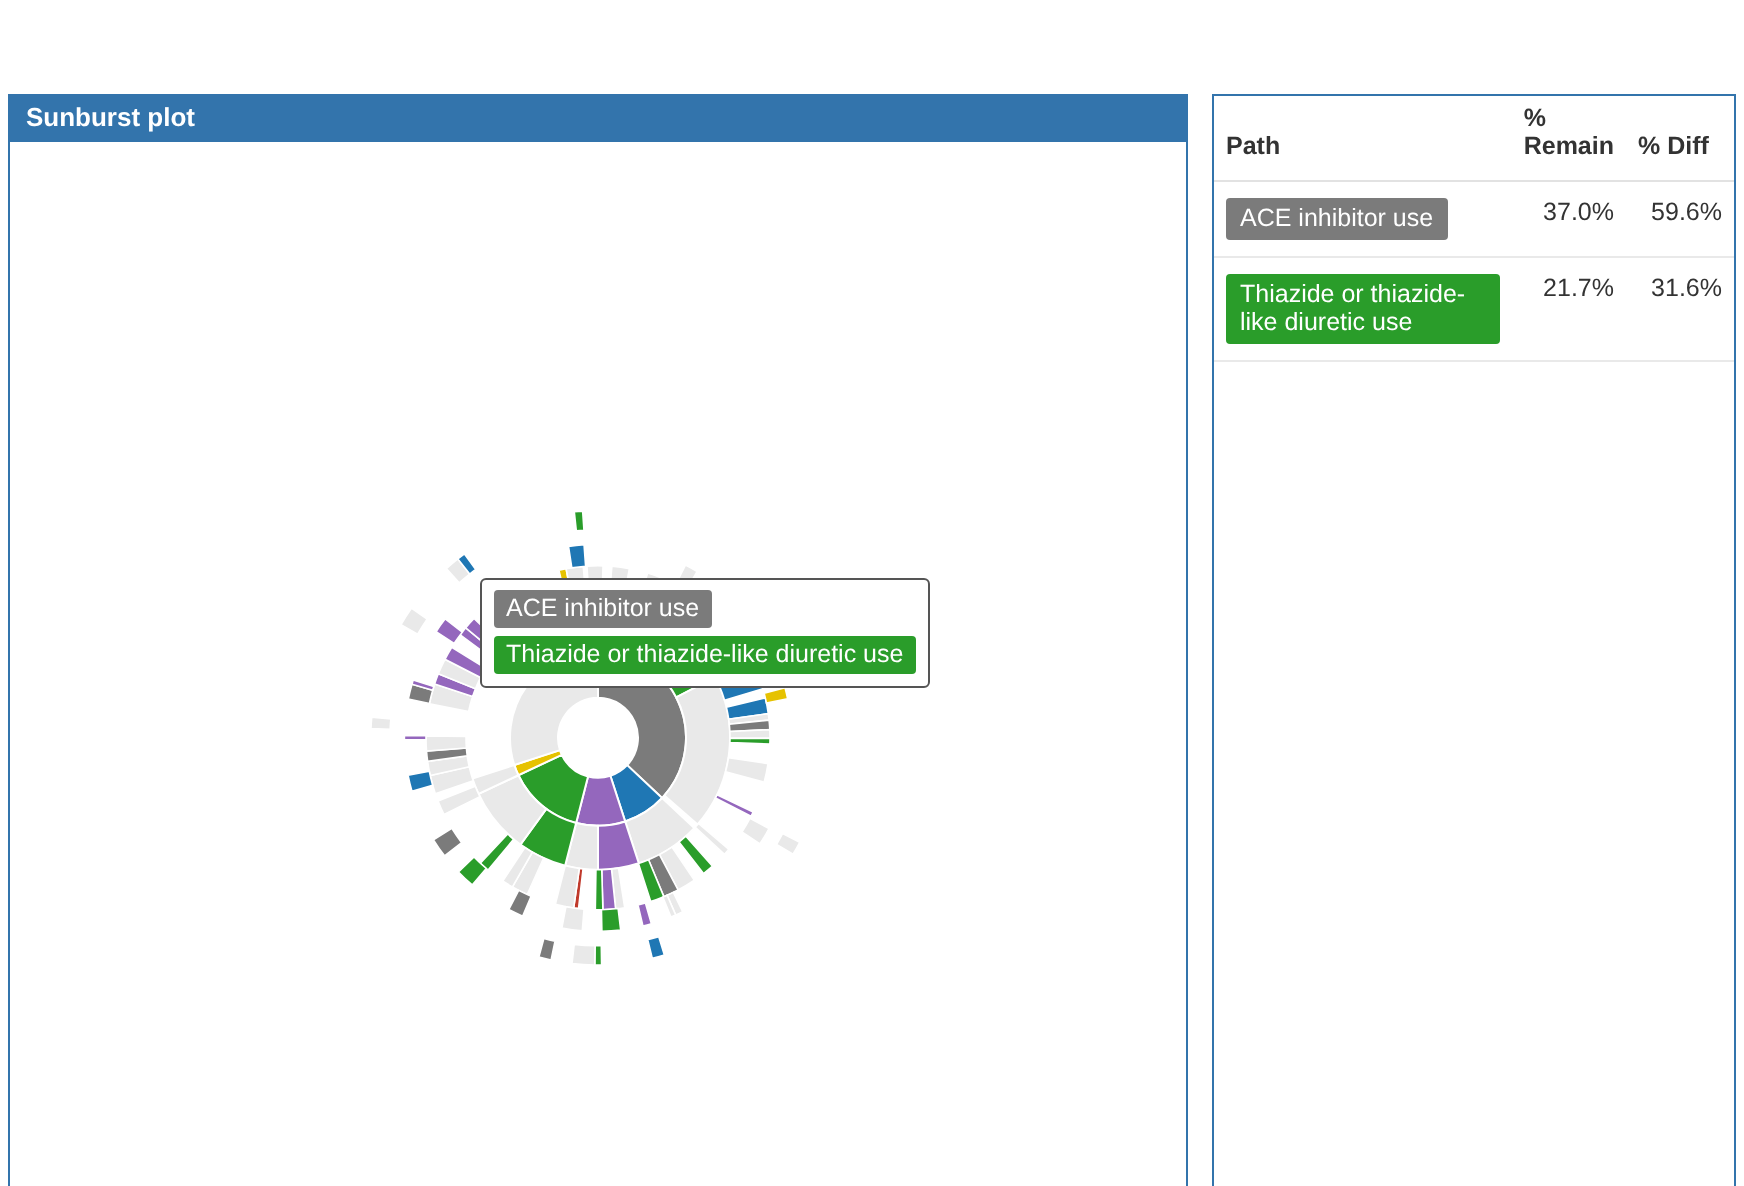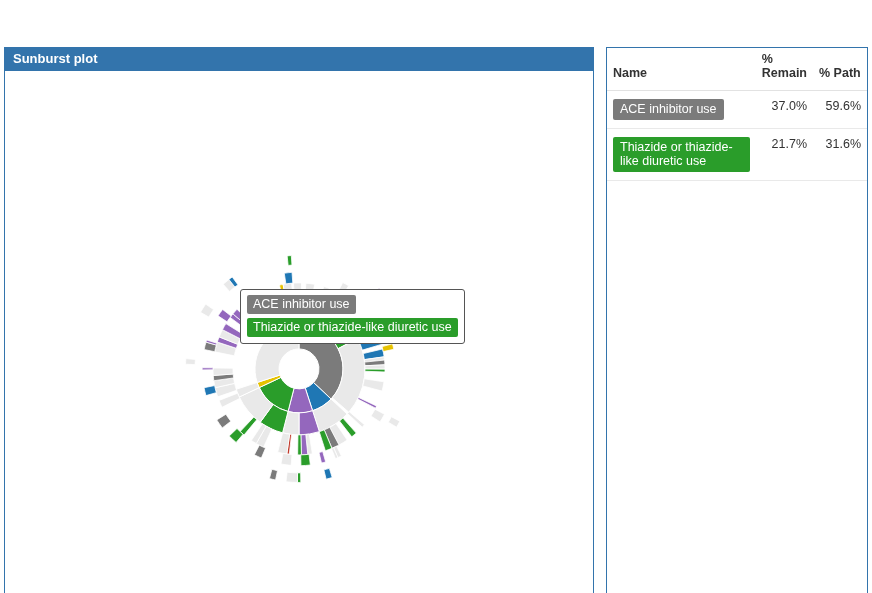--- a/index.html
+++ b/index.html
@@ -217,23 +217,23 @@
       </div>
 
     </div>
   </div>
 
   <div class="panel panel-right">
     <div class="panel-body">
       <table class="detail-table">
         <thead>
           <tr>
-            <th>Name</th>
+            <th>Path</th>
             <th class="num">% Remain</th>
-            <th class="num">% Path</th>
+            <th class="num">% Diff</th>
           </tr>
         </thead>
         <tbody>
           <tr>
             <td>
               <span class="name-pill" style="background:#7b7b7b">ACE inhibitor use</span>
             </td>
             <td class="num">37.0%</td>
             <td class="num">59.6%</td>
           </tr>

